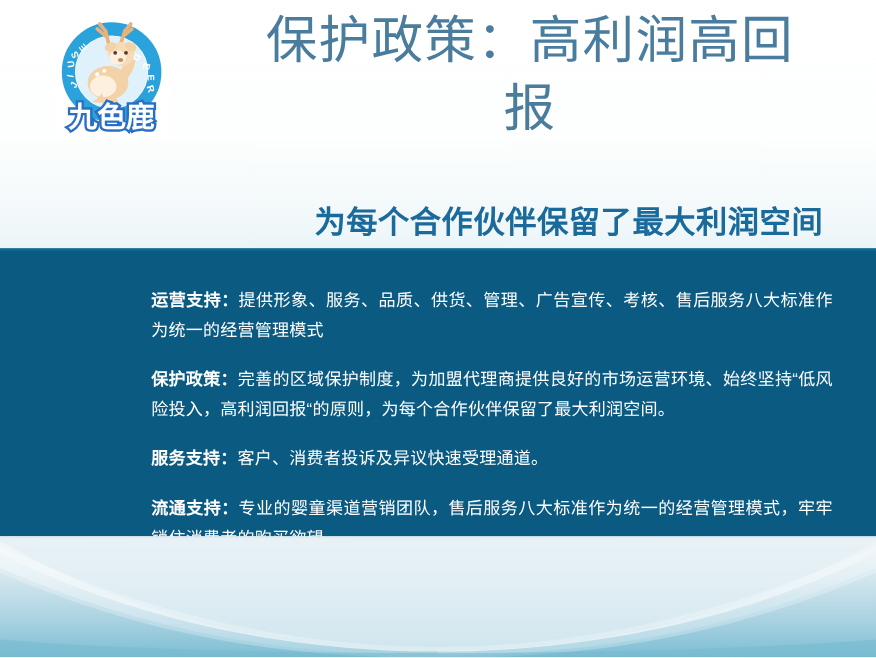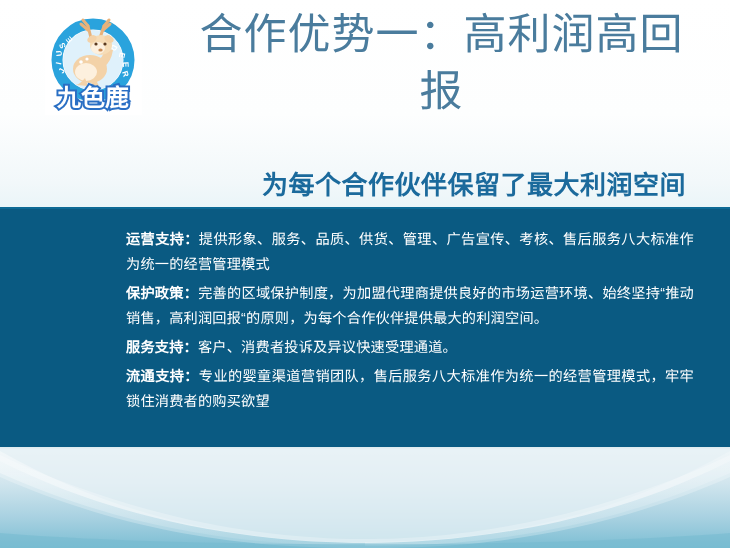--- a/index.html
+++ b/index.html
@@ -93,21 +93,21 @@
     position: absolute;
     left: 126px;
     top: 16px;
     width: 568px;
   }
   .body-item {
     color: #ffffff;
     font-size: 14.2px;
     line-height: 25px;
     letter-spacing: 0.2px;
-    margin: 4px 0 1px 0;
+    margin: 16px 0 1px 0;
     text-align: justify;
   }
   .body-item .lead {
     font-weight: bold;
   }
 
   
   .footer {
     position: absolute;
     left: 0;
@@ -176,35 +176,35 @@
           <circle cx="36" cy="50" r="1.8" fill="#ffffff"></circle>
           <circle cx="42" cy="47" r="1.6" fill="#ffffff"></circle>
         </g>
 
         <g>
           <text x="48" y="94" text-anchor="middle" font-family="'Liberation Sans',sans-serif" font-size="24" font-weight="bold" fill="#ffffff" stroke="#2a6fc4" stroke-width="4" paint-order="stroke">九色鹿</text>
         </g>
       </svg>
     </div>
 
-    <div class="title">合作优势一：高利润高回
+    <div class="title">保护政策：高利润高回
 报</div>
 
     <div class="subtitle">为每个合作伙伴保留了最大利润空间</div>
   </div>
 
   <div class="body-panel">
     <div class="body-list">
 
       <p class="body-item">
         <span class="lead">运营支持：</span><span>提供形象、服务、品质、供货、管理、广告宣传、考核、售后服务八大标准作为统一的经营管理模式</span>
       </p>
 
       <p class="body-item">
-        <span class="lead">保护政策：</span><span>完善的区域保护制度，为加盟代理商提供良好的市场运营环境、始终坚持“推动销售，高利润回报“的原则，为每个合作伙伴提供最大的利润空间。</span>
+        <span class="lead">保护政策：</span><span>完善的区域保护制度，为加盟代理商提供良好的市场运营环境、始终坚持“低风险投入，高利润回报“的原则，为每个合作伙伴保留了最大利润空间。</span>
       </p>
 
 
       <p class="body-item">
         <span class="lead">服务支持：</span><span>客户、消费者投诉及异议快速受理通道。</span>
       </p>
 
       <p class="body-item">
         <span class="lead">流通支持：</span><span>专业的婴童渠道营销团队，售后服务八大标准作为统一的经营管理模式，牢牢锁住消费者的购买欲望</span>
       </p>

